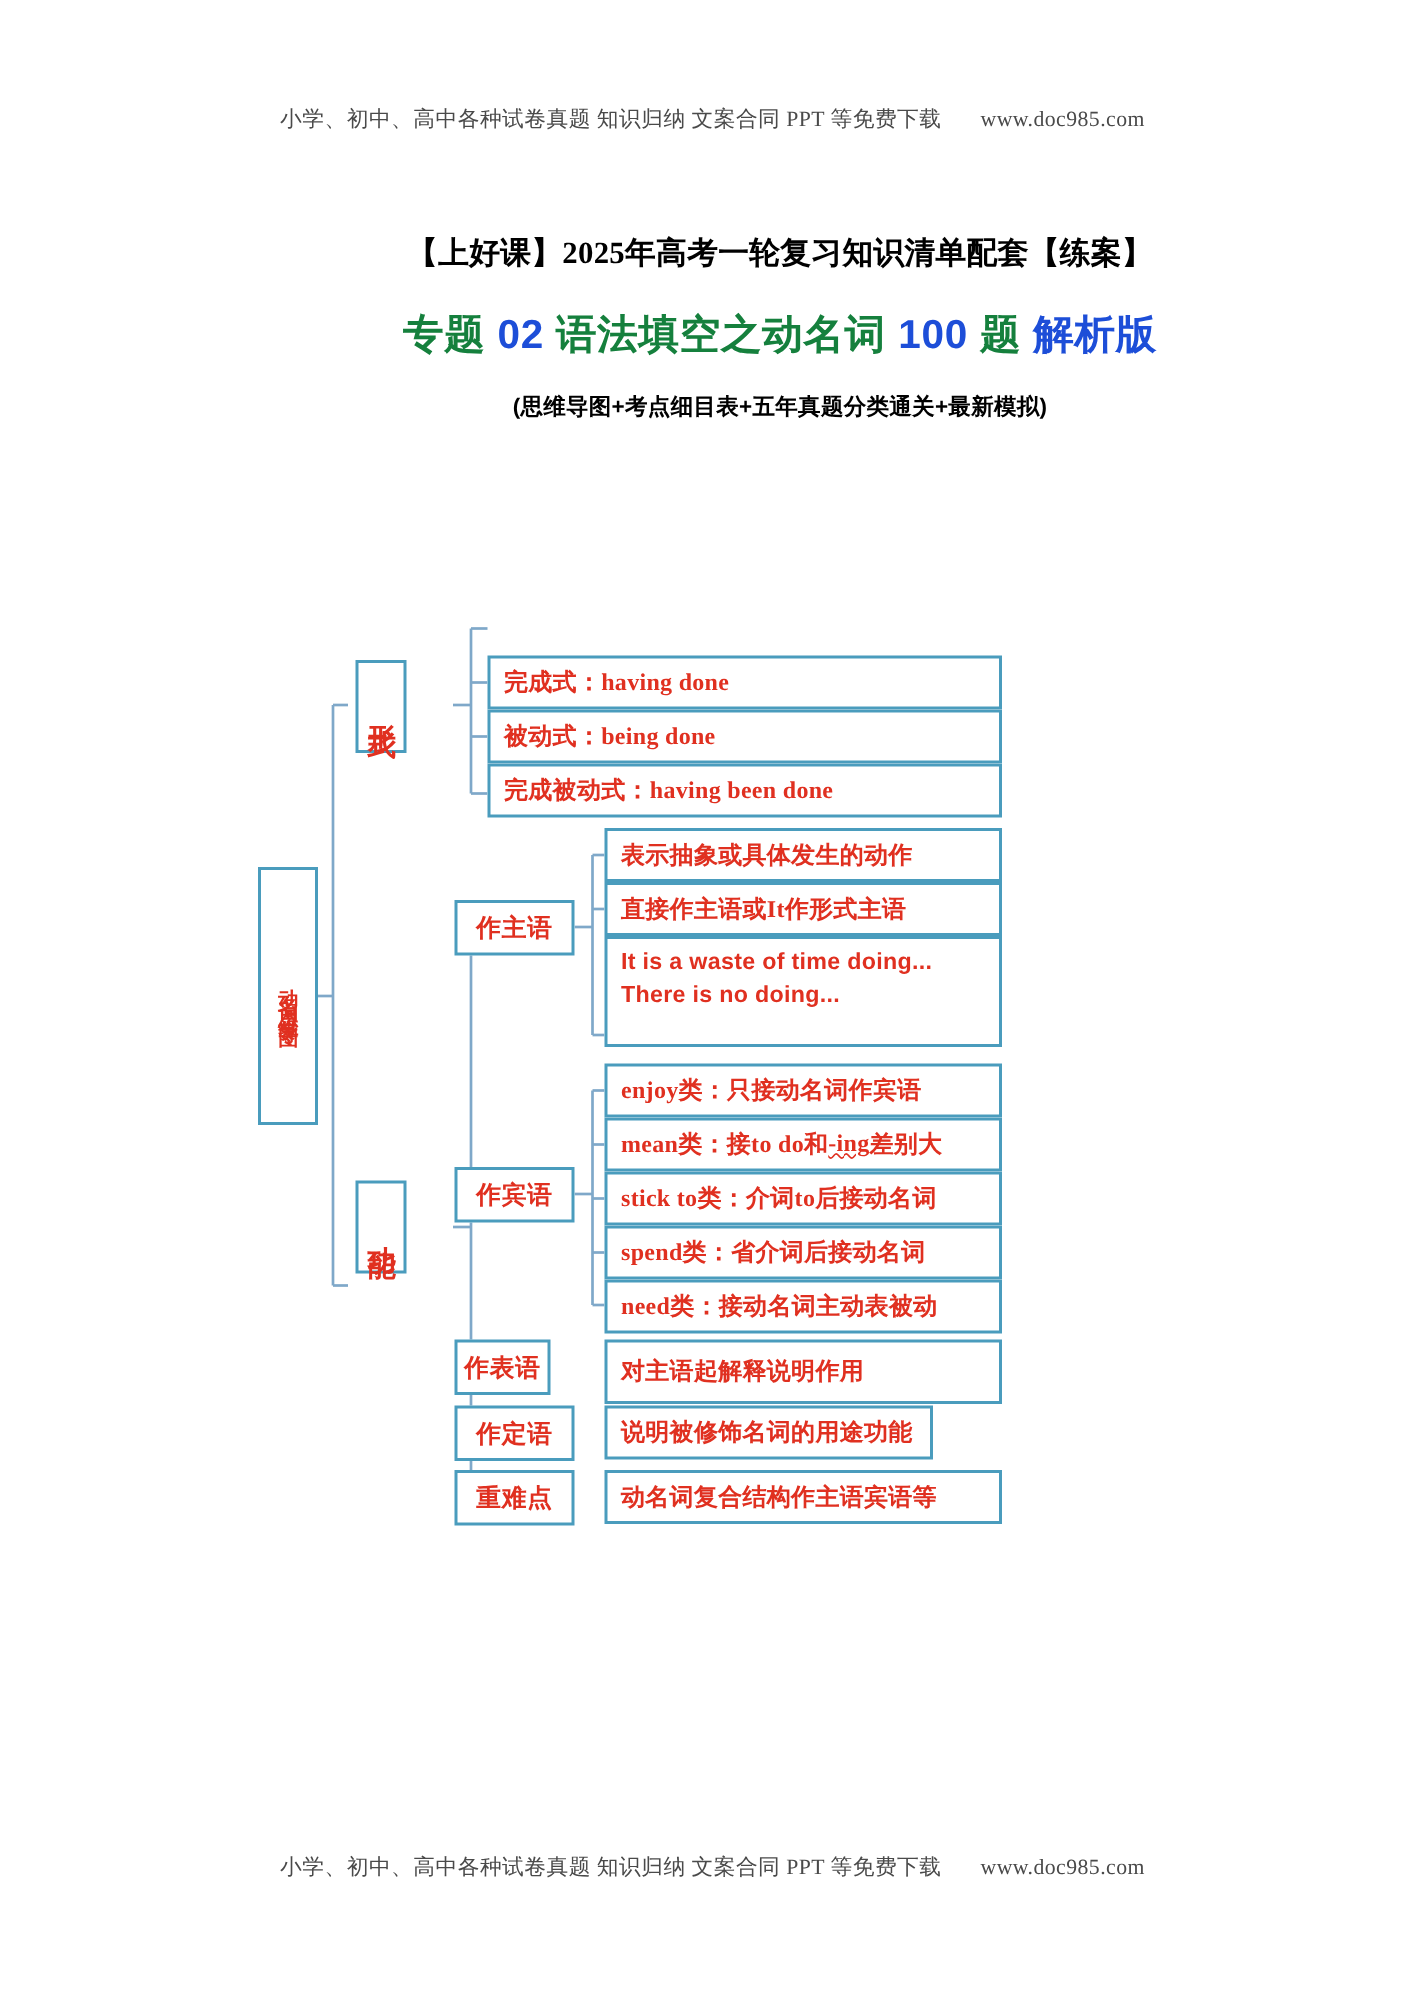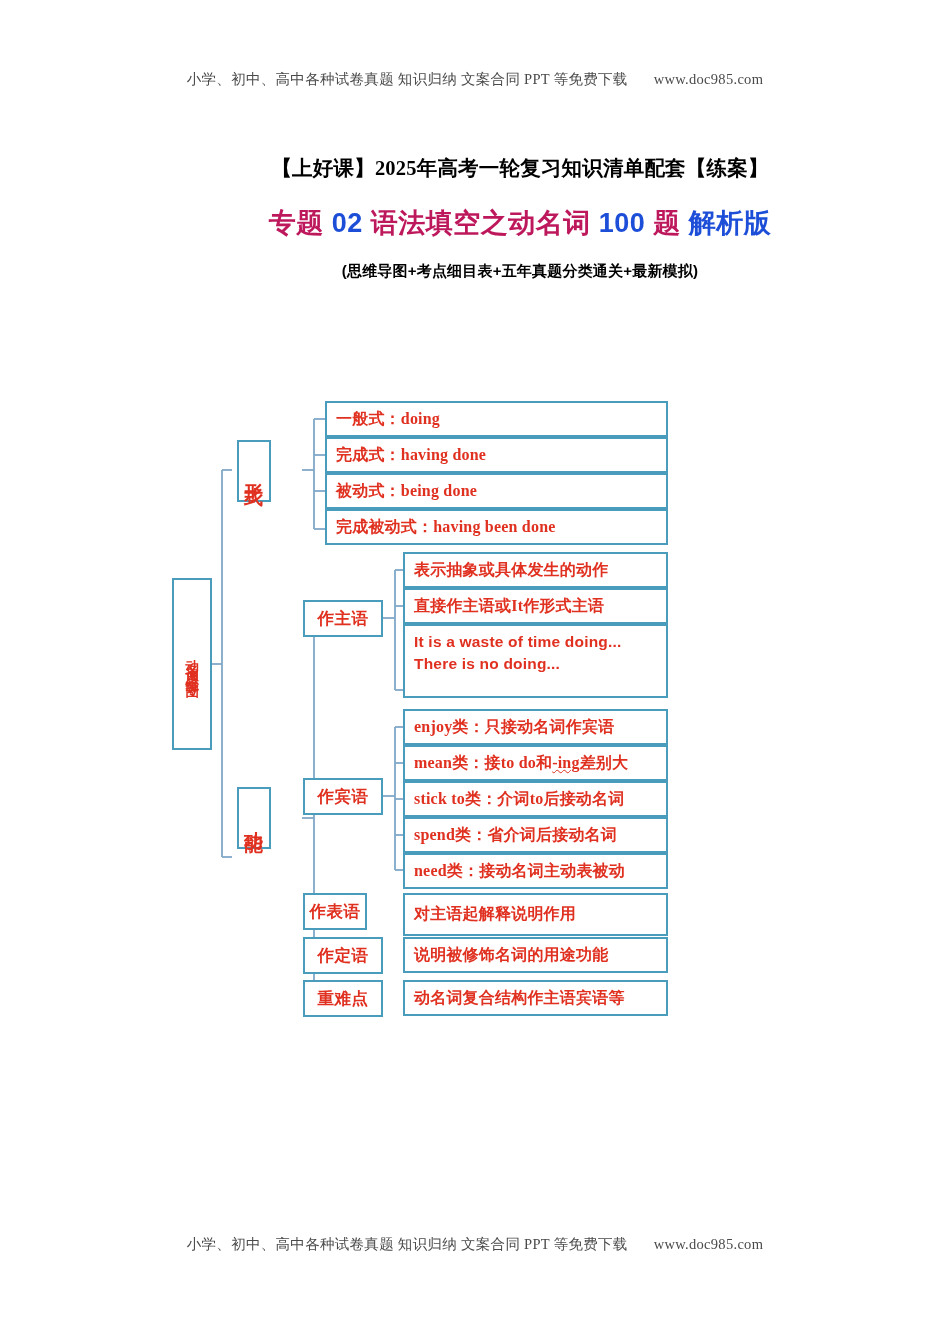--- a/index.html
+++ b/index.html
@@ -58,21 +58,21 @@
     color: #000000;
     letter-spacing: 0.2px;
   }
   #doc-title-2 {
     top: 205px;
     font-family: "Liberation Sans", sans-serif;
     font-size: 27px;
     font-weight: bold;
     letter-spacing: 0.5px;
   }
-  #doc-title-2 .seg-magenta { color: #be185d; }
+  #doc-title-2 .seg-magenta { color: #15803d; }
   #doc-title-2 .seg-red     { color: #1d4ed8; }
   #doc-title-3 {
     top: 262px;
     font-family: "Liberation Sans", sans-serif;
     font-size: 15px;
     font-weight: bold;
     color: #000000;
     letter-spacing: 0.2px;
   }
 
@@ -231,23 +231,20 @@
     </svg>
 
     <div class="node node-root" style="left:172px; top:578px; width:40px; height:172px;">
       <span>动名词思维导图</span>
     </div>
 
     <div class="node node-l1" style="left:237px; top:440px; width:34px; height:62px;">
       <span>形式</span>
     </div>
 
-    <div class="node node-leaf" style="left:325px; top:401px; width:343px; height:36px;">
-      <span>一般式：doing</span>
-    </div>
     <div class="node node-leaf" style="left:325px; top:437px; width:343px; height:36px;">
       <span>完成式：having done</span>
     </div>
     <div class="node node-leaf" style="left:325px; top:473px; width:343px; height:36px;">
       <span>被动式：being done</span>
     </div>
     <div class="node node-leaf" style="left:325px; top:509px; width:343px; height:36px;">
       <span>完成被动式：having been done</span>
     </div>
 
@@ -295,21 +292,21 @@
     <div class="node node-l2" style="left:303px; top:893px; width:64px; height:37px;font-family:Liberation Mono, monospace;">
       <span>作表语</span>
     </div>
     <div class="node node-leaf" style="left:403px; top:893px; width:265px; height:43px;">
       <span>对主语起解释说明作用</span>
     </div>
 
     <div class="node node-l2" style="left:303px; top:937px; width:80px; height:37px;">
       <span>作定语</span>
     </div>
-    <div class="node node-leaf" style="left:403px; top:937px; width:265px; height:36px;">
+    <div class="node node-leaf" style="left:403px; top:937px; width:219px; height:36px;">
       <span>说明被修饰名词的用途功能</span>
     </div>
 
     <div class="node node-l2" style="left:303px; top:980px; width:80px; height:37px;">
       <span>重难点</span>
     </div>
     <div class="node node-leaf" style="left:403px; top:980px; width:265px; height:36px;">
       <span>动名词复合结构作主语宾语等</span>
     </div>
 

